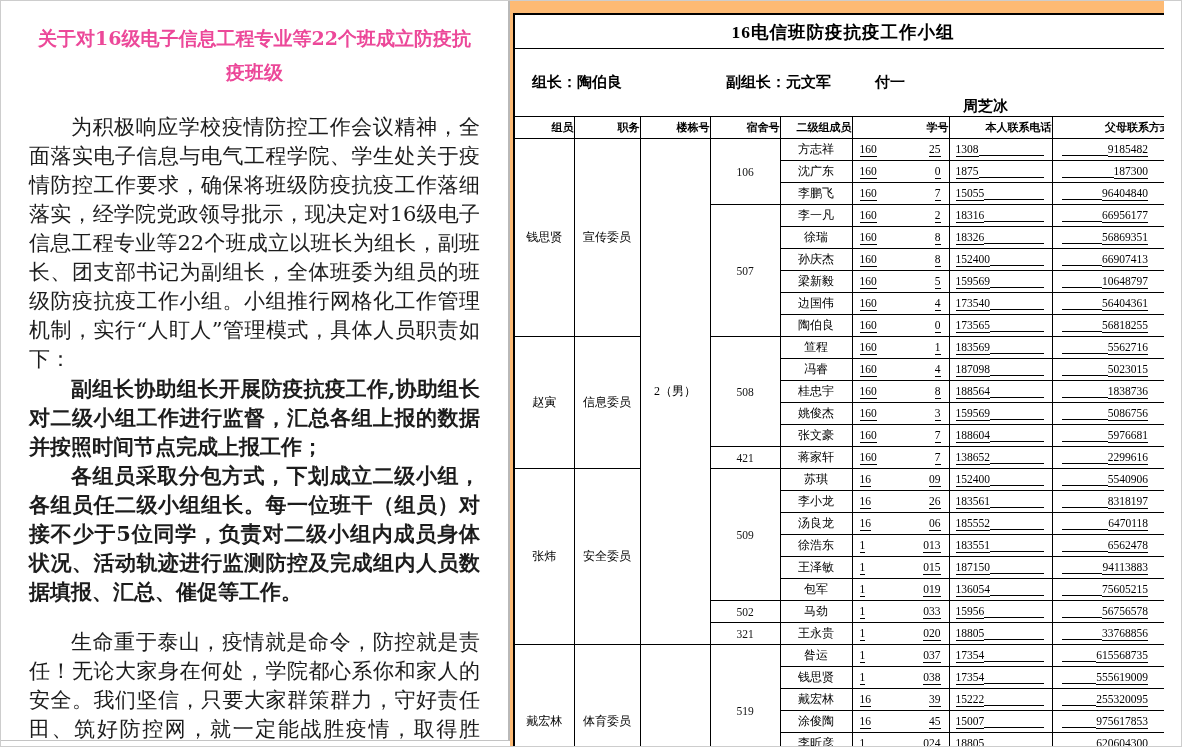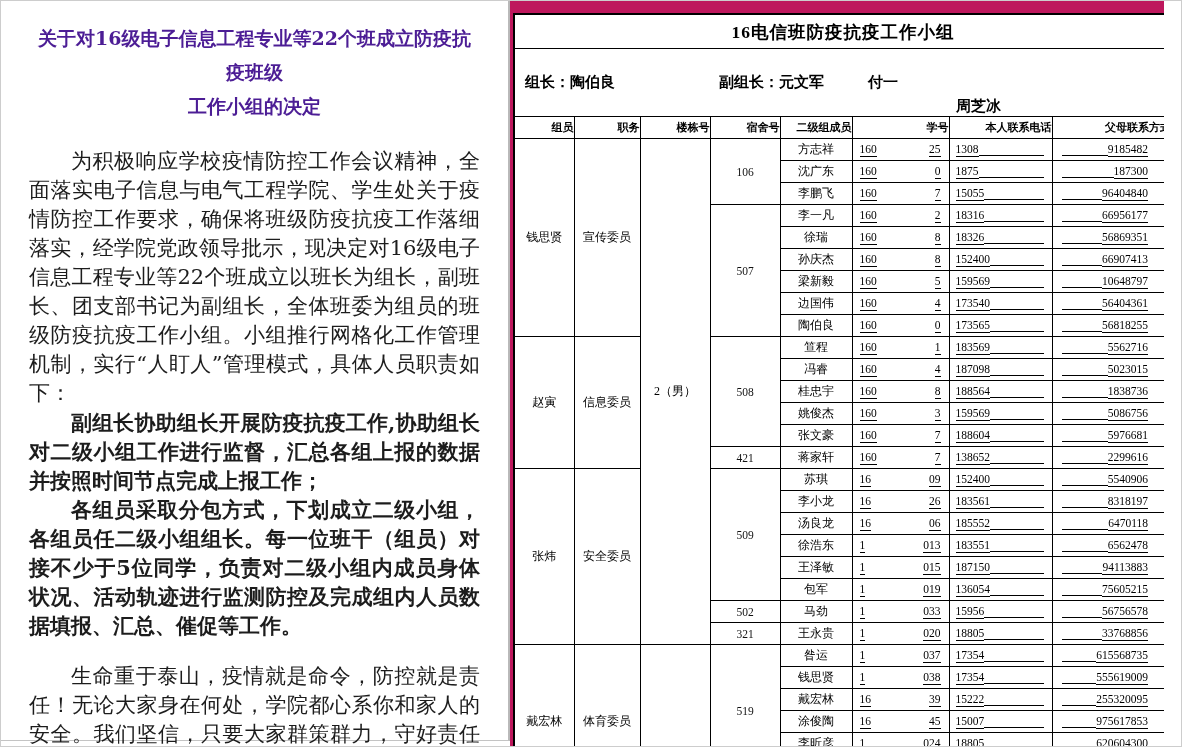--- a/index.html
+++ b/index.html
@@ -2,34 +2,34 @@
 <html><head>
 <meta charset="utf-8">
 <style>
   html,body{margin:0;padding:0;background:#ffffff;}
   .canvas{position:relative;width:1182px;height:747px;background:#fff;border:1px solid #cdcdcd;
           box-sizing:border-box;overflow:hidden;font-family:"DejaVu Sans",sans-serif;color:#111;}
   
   .left-page{position:absolute;left:0;top:0;width:509px;height:740px;box-sizing:border-box;
              background:#fff;border-right:2px solid #b9b9b9;border-bottom:1px solid #c4c4c4;
              padding:16px 28px 0 28px;font-family:"DejaVu Serif",serif;color:#1c1c1c;}
-  .doc-title{font-weight:bold;font-size:19px;line-height:34px;text-align:center;margin-top:4px;color:#4c1d95;}
+  .doc-title{font-weight:bold;font-size:19px;line-height:34px;text-align:center;margin-top:4px;color:#ec4899;}
   .doc-body{margin-top:24px;}
   .doc-body p{margin:0;font-size:21px;line-height:29px;text-align:justify;text-indent:2em;}
   .doc-body p.b{font-weight:bold;}
   .doc-body p.gap{margin-top:22px;}
   
-  .right-page{position:absolute;left:509px;top:0;width:654px;height:747px;overflow:hidden;background:#be185d;}
+  .right-page{position:absolute;left:509px;top:0;width:654px;height:747px;overflow:hidden;background:#fdba74;}
   table.roster{position:absolute;left:3px;top:12px;width:658px;border-collapse:collapse;table-layout:fixed;
                font-family:"Liberation Serif",serif;background:#fff;}
   table.roster td,table.roster th{border:1px solid #000;padding:0;overflow:hidden;}
   table.roster{border:2px solid #000;}
   tr.t-title td{height:33px;font-weight:bold;font-size:17.5px;text-align:center;letter-spacing:1px;color:#000;}
   tr.t-lead td{height:36px;font-weight:bold;font-size:15px;color:#000;}
-  .leadflex{display:flex;align-items:center;padding-left:10px;white-space:nowrap;}
+  .leadflex{display:flex;align-items:center;padding-left:17px;white-space:nowrap;}
   .leadflex .dep-label{margin-left:104px;}
   .leadflex .dep2{margin-left:44px;}
   .leadflex .dep3{margin-left:58px;margin-top:48px;}
   tr.t-head th{height:21px;font-size:11px;font-weight:bold;text-align:right;color:#000;}
   tr.t-row{height:19px;}
   td.c-member,td.c-role,td.c-bld{font-size:12px;text-align:center;vertical-align:middle;color:#000;}
   td.c-dorm{font-size:11.5px;text-align:center;vertical-align:middle;}
   td.no-top{border-top-style:hidden;}
   .numline{display:flex;align-items:flex-end;height:18px;font-size:11.5px;line-height:12px;color:#000;}
   .numline .u{border-bottom:1px solid #000;padding-bottom:1px;white-space:nowrap;}
@@ -41,21 +41,20 @@
   td.c-name{font-size:12px;text-align:center;vertical-align:middle;color:#000;}
 </style>
 </head>
 <body>
 
 <div class="canvas">
 
   <div class="left-page">
     <div class="doc-title">
       <div>关于对16级电子信息工程专业等22个班成立防疫抗疫班级</div>
-      <div>工作小组的决定</div>
     </div>
     <div class="doc-body" id="doc-body">
         <p>为积极响应学校疫情防控工作会议精神，全面落实电子信息与电气工程学院、学生处关于疫情防控工作要求，确保将班级防疫抗疫工作落细落实，经学院党政领导批示，现决定对16级电子信息工程专业等22个班成立以班长为组长，副班长、团支部书记为副组长，全体班委为组员的班级防疫抗疫工作小组。小组推行网格化工作管理机制，实行“人盯人”管理模式，具体人员职责如下：</p>
         <p class="b">副组长协助组长开展防疫抗疫工作,协助组长对二级小组工作进行监督，汇总各组上报的数据并按照时间节点完成上报工作；</p>
         <p class="b">各组员采取分包方式，下划成立二级小组，各组员任二级小组组长。每一位班干（组员）对接不少于5位同学，负责对二级小组内成员身体状况、活动轨迹进行监测防控及完成组内人员数据填报、汇总、催促等工作。</p>
         <p class="gap">生命重于泰山，疫情就是命令，防控就是责任！无论大家身在何处，学院都心系你和家人的安全。我们坚信，只要大家群策群力，守好责任田、筑好防控网，就一定能战胜疫情，取得胜利！</p>
       </div>
   </div>
 
   <div class="right-page">

